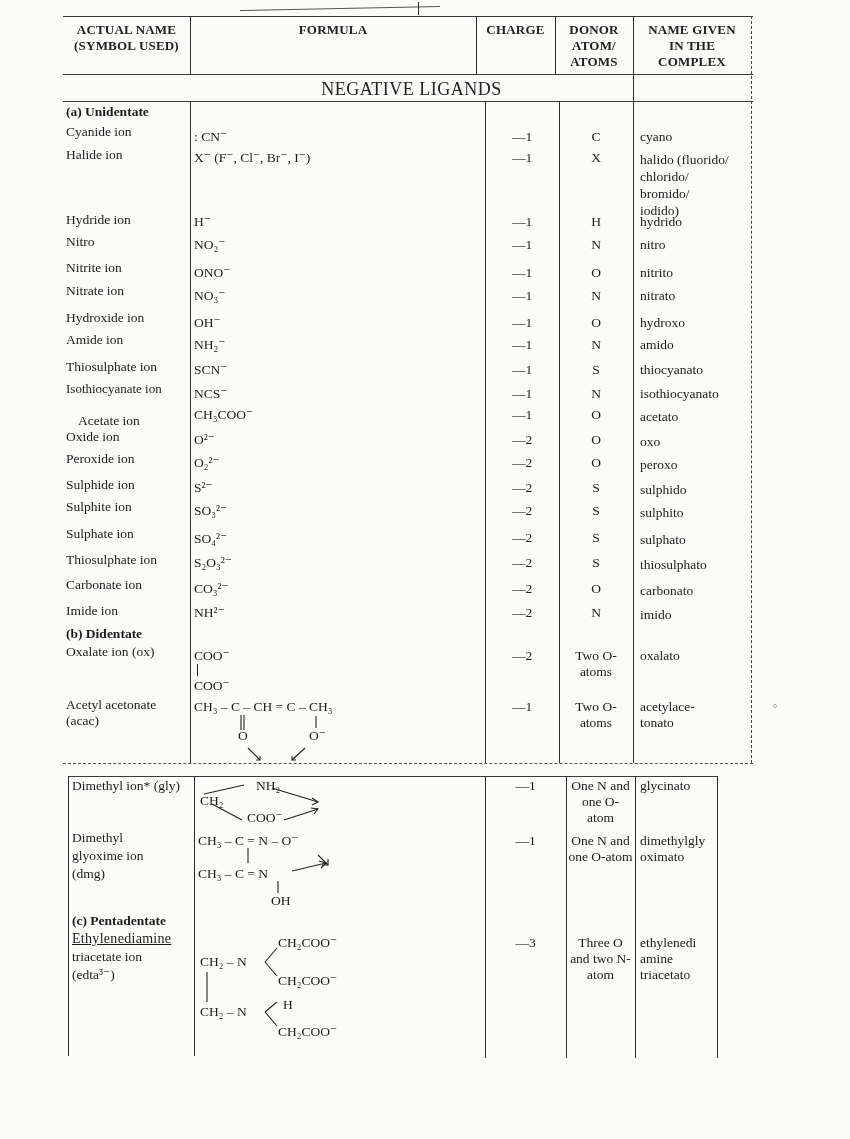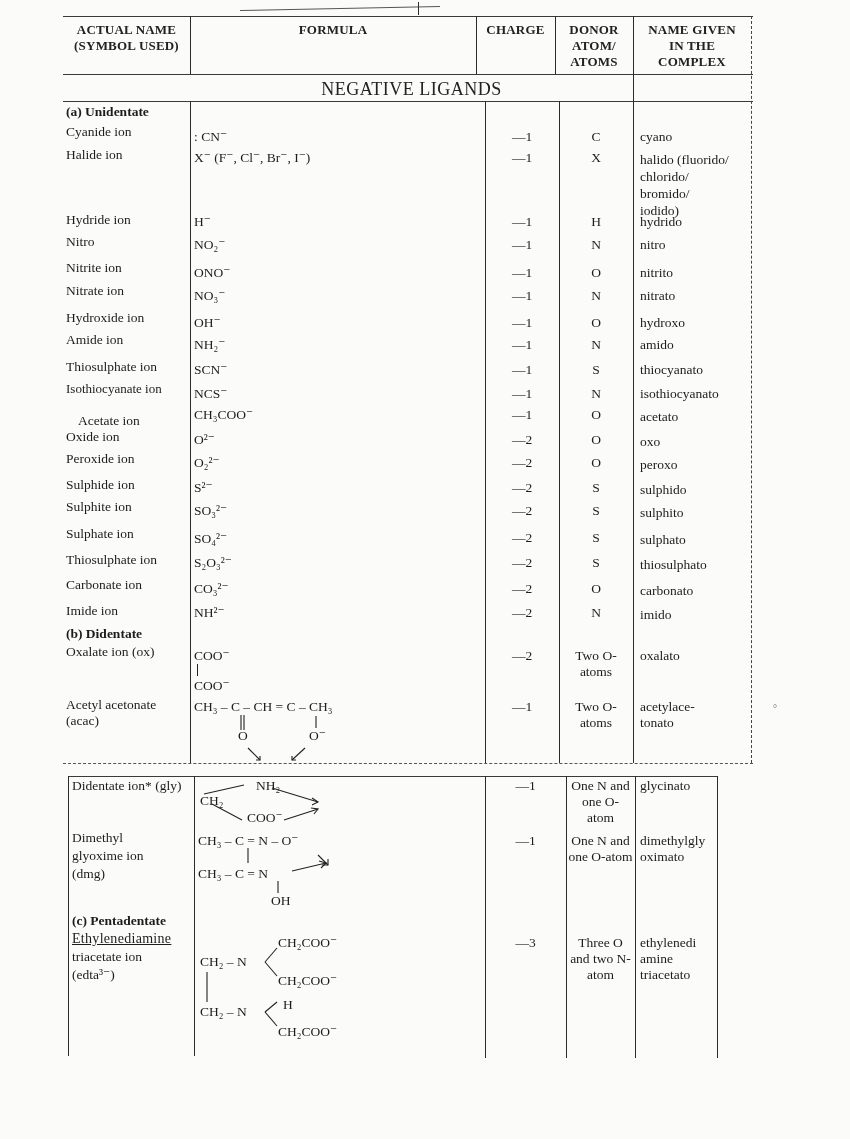--- a/index.html
+++ b/index.html
@@ -227,21 +227,21 @@
 <div class="noise" style="left:773px;top:703px;color:#444;opacity:0.8;font-size:10px;">°</div>
 
 <div class="hl" style="left:68px;top:776px;width:650px;"></div>
 <div class="vl" style="left:68px;top:776px;height:280px;"></div>
 <div class="vl" style="left:194px;top:776px;height:280px;"></div>
 <div class="vl" style="left:485px;top:776px;height:282px;"></div>
 <div class="vl" style="left:566px;top:776px;height:282px;"></div>
 <div class="vl" style="left:635px;top:776px;height:282px;"></div>
 <div class="vl" style="left:717px;top:776px;height:282px;"></div>
 
-<div class="t" style="left:72px;top:778px;">Didentate ion* (gly)</div>
+<div class="t" style="left:72px;top:778px;">Dimethyl ion* (gly)</div>
 <div class="t" style="left:256px;top:778px;">NH₂</div>
 <div class="t" style="left:200px;top:793px;text-align:center;">CH₂</div>
 <div class="t" style="left:247px;top:810px;">COO⁻</div>
 <svg class="chem" style="left:200px;top:780px;" width="130" height="50">
   <line x1="4" y1="14" x2="44" y2="5"></line>
   <line x1="12" y1="24" x2="42" y2="40"></line>
   <path d="M72 8 L118 22"></path>
     <path d="M112 18 L118 22 L112 25"></path>
   <path d="M84 40 L118 29"></path>
     <path d="M111 28 L118 29 L114 34"></path>

